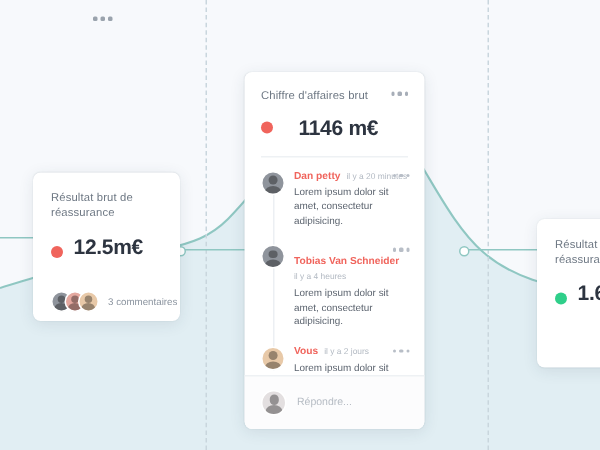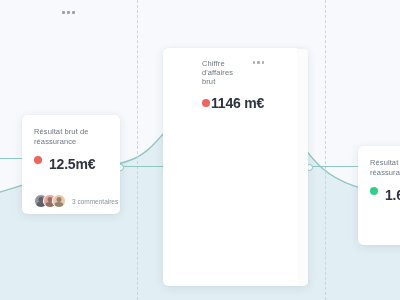--- a/index.html
+++ b/index.html
@@ -85,21 +85,21 @@
   .stat-card { padding: 12px 12px 12px 12px; }
   .stat-title {
     font-size: 7.5px;
     line-height: 10px;
     color: #6d7783;
     letter-spacing: 0.1px;
     margin-bottom: 9px;
   }
   .stat-value-row {
     display: flex;
-    align-items: flex-start;
+    align-items: flex-end;
     gap: 7px;
   }
   .stat-dot {
     width: 8px; height: 8px;
     border-radius: 50%;
     flex: none;
   }
   .stat-value {
     font-size: 14px;
     font-weight: bold;
@@ -160,24 +160,24 @@
   .av.a-red   { background: #e4a89f; }
   .av.a-blond { background: #e8c9a8; }
   .av.a-pale  { background: #e3dfe0; }
   .av.s14 { width: 14px; height: 14px; }
   .av.s16 { width: 16px; height: 16px; }
   .av.s17 { width: 17px; height: 17px; }
 
   
   .main-card {
     left: 163px; top: 48px;
-    width: 145px; height: 238px;
-    display: flex;
+    width: 120px; height: 238px;
+    display: flex;
+    flex-direction: column;
     overflow: hidden;
-    padding-left: 28px;
   }
   .main-head {
     padding: 11px 11px 0 11px;
   }
   .main-head-top {
     display: flex;
     align-items: flex-start;
     justify-content: space-between;
   }
   .main-title {
@@ -193,21 +193,21 @@
   }
   .kebab i {
     display: block;
     width: 2.5px; height: 2.5px;
     border-radius: 1px;
     background: #a7aeb8;
   }
   .main-value-row {
     display: flex;
     align-items: center;
-    gap: 1px;
+    gap: 17px;
     margin-top: 9px;
     padding-bottom: 11px;
   }
 
   .divider {
     height: 1px;
     background: #eef1f4;
     margin: 0 11px;
   }
 

